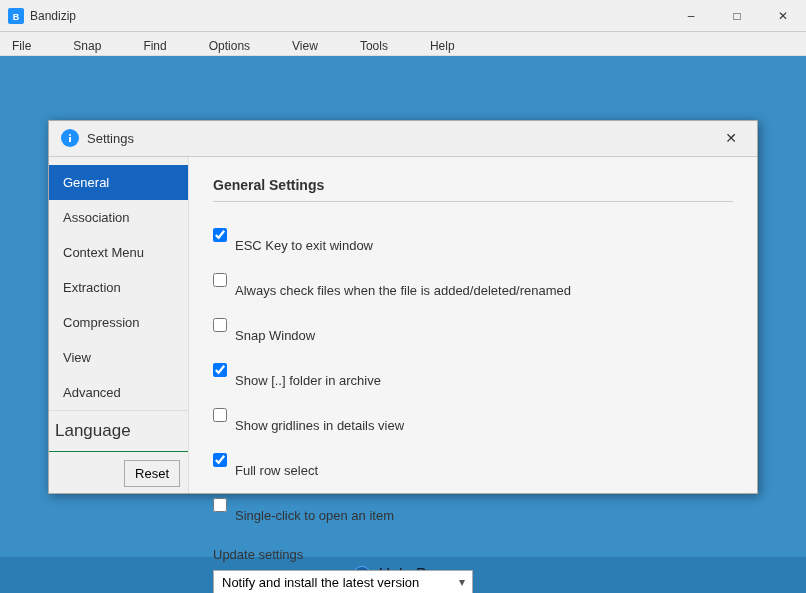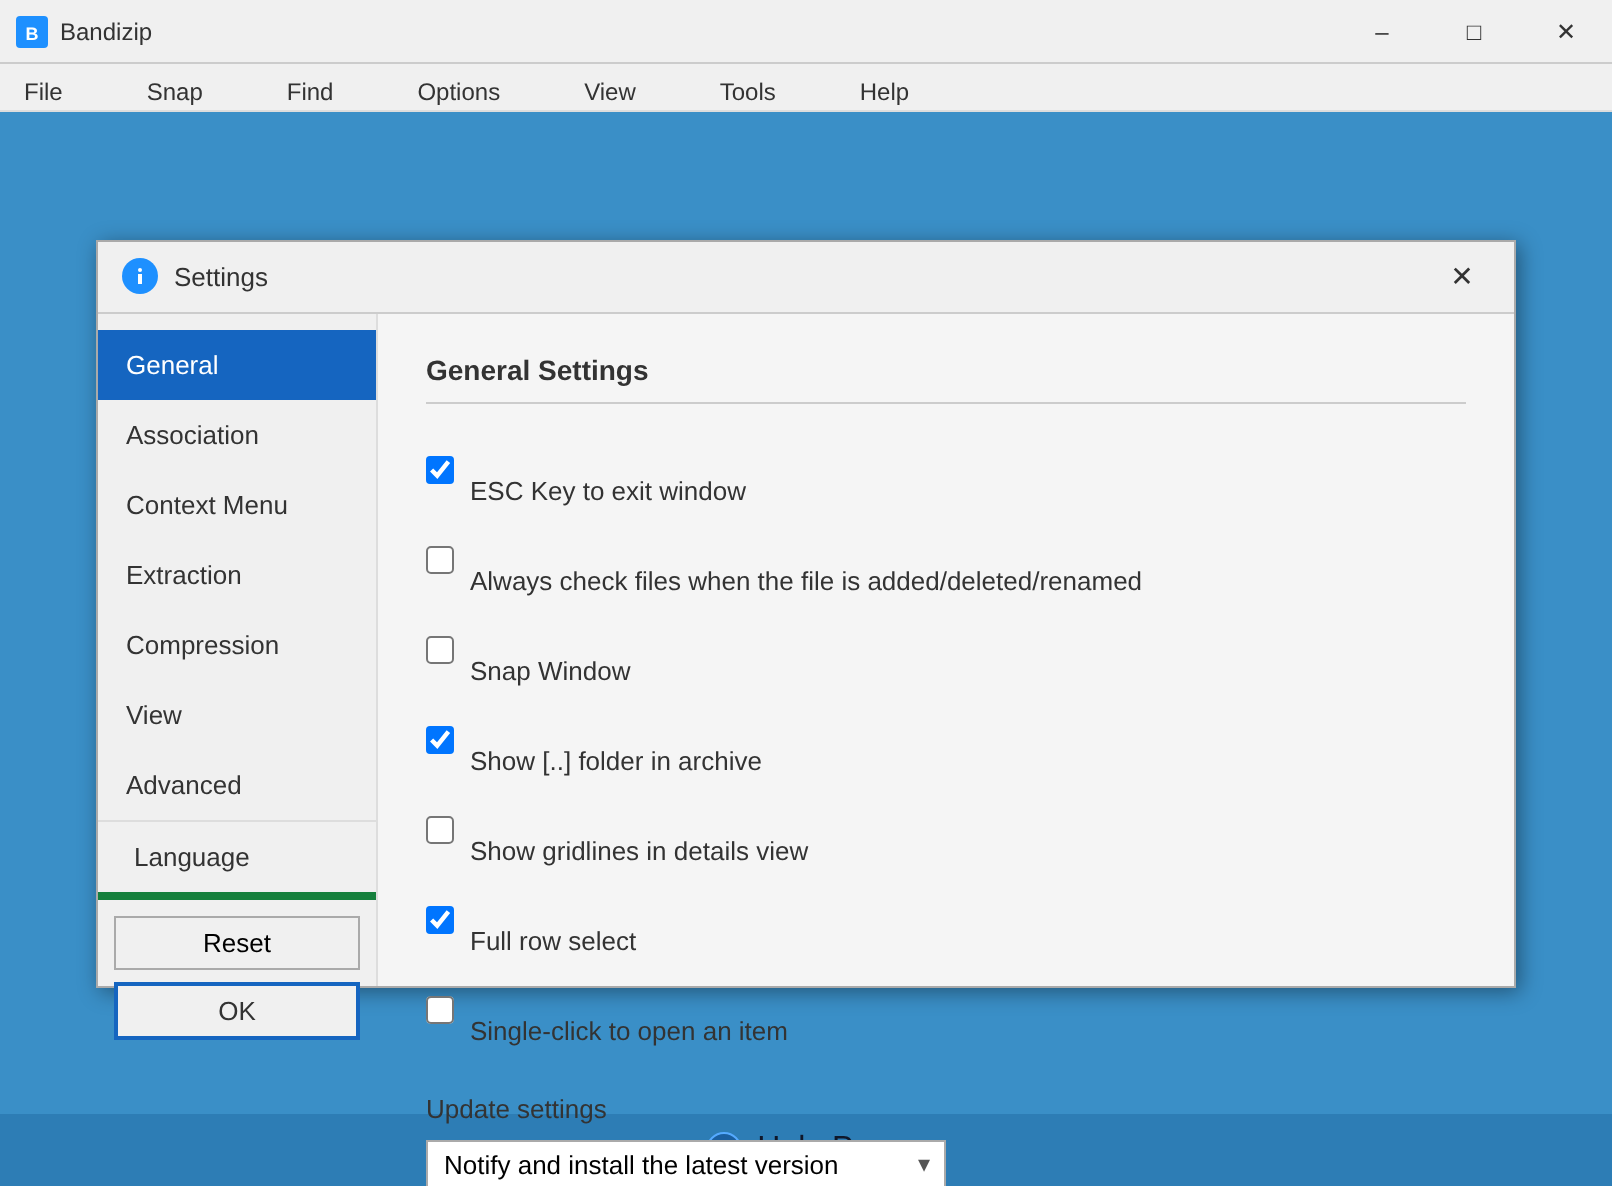--- a/index.html
+++ b/index.html
@@ -156,31 +156,32 @@
       padding: 10px 14px;
       font-size: 13px;
       color: #333;
       cursor: pointer;
     }
     .sidebar-item.active {
       background: #1565c0;
       color: white;
     }
     .sidebar-language {
-      padding: 10px 18px;
-      font-size: 13px;
+      padding: 10px 6px;
+      font-size: 17px;
       color: #333;
       cursor: pointer;
     }
     .sidebar-buttons {
       display: flex;
       flex-direction: column;
       gap: 6px;
       padding: 8px;
-      border-top: 4px solid #15803d;
+      border-top: 1px solid #15803d;
+      align-items: flex-end;
     }
     .btn-reset {
       background: #f0f0f0;
       border: 1px solid #aaa;
       padding: 5px 10px;
       font-size: 13px;
       cursor: pointer;
       text-align: center;
     }
     .btn-ok {
@@ -367,21 +368,20 @@
         <div style="flex:1;"></div>
 
         <div style="border-top:1px solid #ddd;">
           <div class="sidebar-language">
             <span>Language</span>
           </div>
         </div>
 
         <div class="sidebar-buttons">
           <button class="btn-reset">Reset</button>
-          <button class="btn-ok">OK</button>
         </div>
       </div>
 
       <div class="content-area">
         <div class="content-title">General Settings</div>
         <div class="content-divider"></div>
 
         <div class="checkbox-row">
           <input type="checkbox" checked="" id="cb1" style="">
           <label class="checkbox-label" for="cb1">ESC Key to exit window</label>

